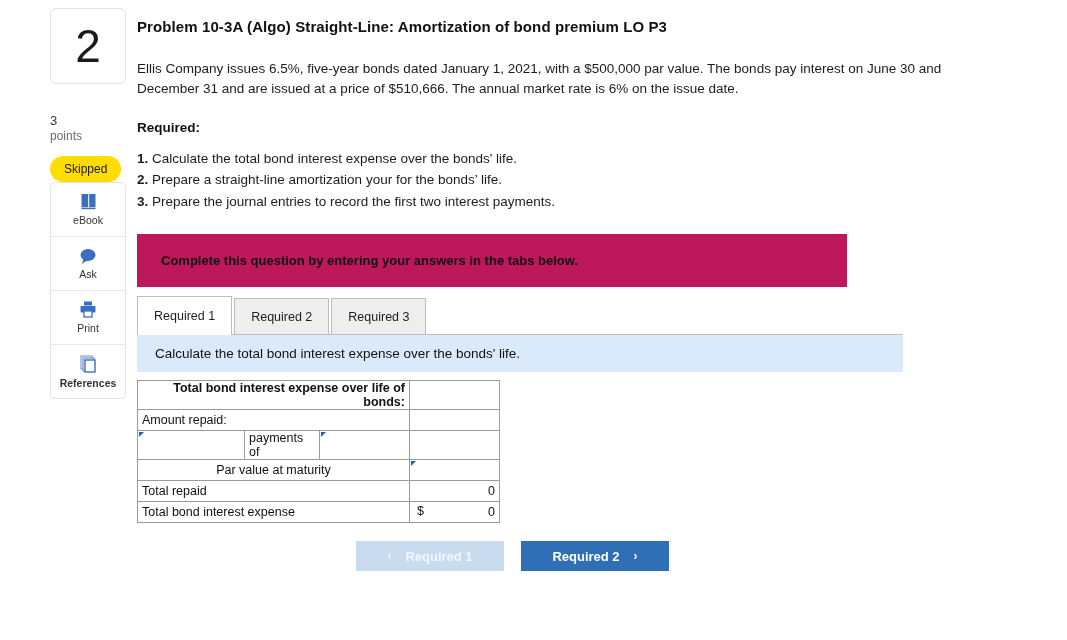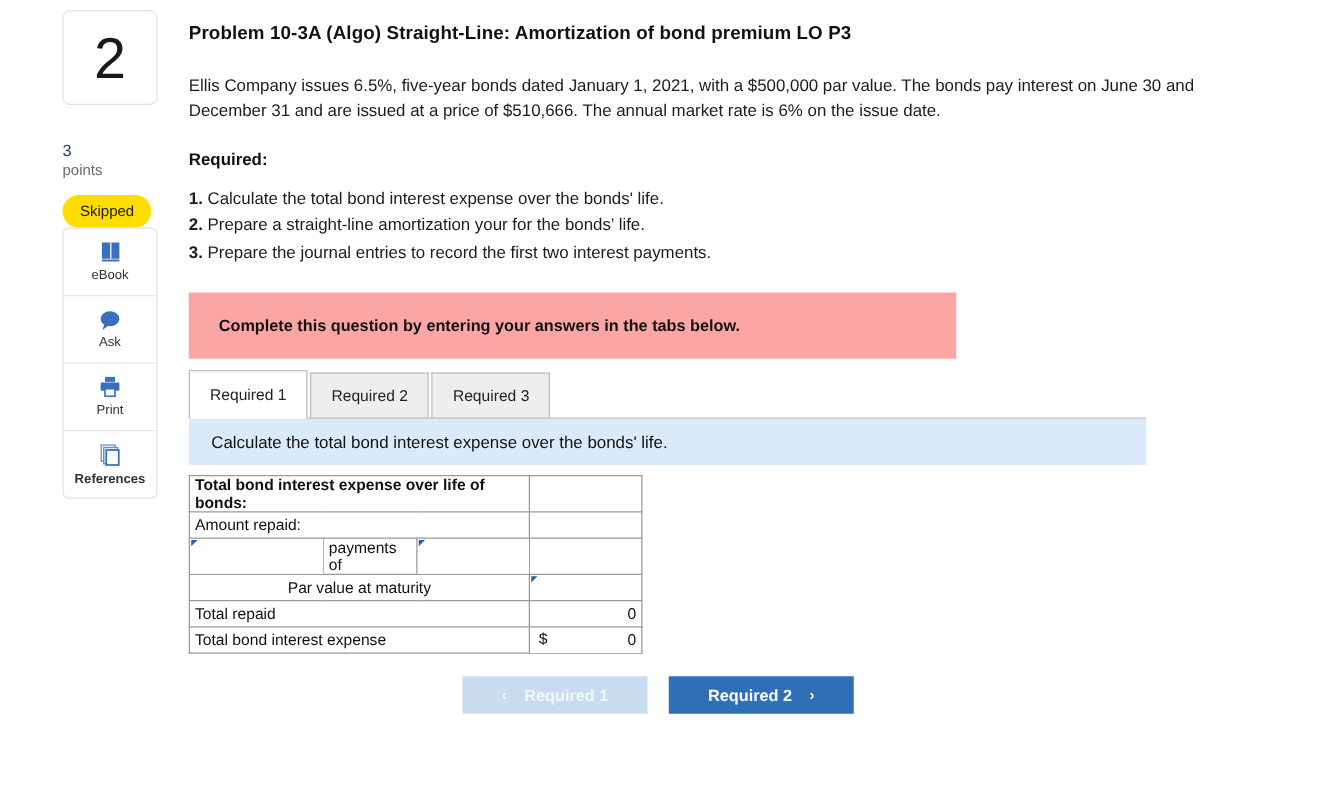--- a/index.html
+++ b/index.html
@@ -27,29 +27,29 @@
   }
 
   .toolbox{margin-top:0;width:74px;border:1px solid #e2e2e2;border-radius:5px;background:#fff;}
   .tool{height:53px;border-bottom:1px solid #e8e8e8;display:flex;flex-direction:column;
         align-items:center;justify-content:center;gap:3px;cursor:pointer;}
   .tool:last-child{border-bottom:none;font-weight:bold;}
   .tool .lbl{font-size:10.5px;color:#333;}
   .tool svg{display:block;}
 
   
-  .main{position:absolute;left:151px;top:18px;width:880px;}
+  .main{position:absolute;left:137px;top:18px;width:880px;}
   .title{font-size:15px;font-weight:bold;color:#111;letter-spacing:.1px;}
   .stmt{margin-top:24px;font-size:13.5px;line-height:1.45;color:#1c1c1c;width:838px;}
   .req-head{margin-top:22px;font-size:13.5px;font-weight:bold;color:#111;}
   .req-list{margin-top:13px;font-size:13.5px;line-height:1.58;color:#1c1c1c;}
   .req-list b{font-weight:bold;}
 
   .instr-bar{
-    margin-top:22px;width:614px;background:#fca5a5;padding:19px 0 19px 24px;
+    margin-top:22px;width:710px;background:#be185d;padding:19px 0 19px 24px;
     box-sizing:border-box;font-size:13px;font-weight:bold;color:#111;
   }
 
   .tabs{margin-top:9px;display:flex;align-items:flex-end;height:39px;
         position:relative;width:766px;}
   .tab{
     height:37px;min-width:73px;padding:0 16px;box-sizing:border-box;
     border:1px solid #bdbdbd;background:#eeeeee;margin-right:2px;
     display:flex;align-items:center;justify-content:center;
     font-size:12.5px;color:#222;cursor:pointer;border-bottom:none;
@@ -66,21 +66,21 @@
   .ans-wrap{margin-top:8px;}
   table.ans{border-collapse:collapse;font-size:12.5px;color:#111;}
   table.ans td{
     border:1px solid #9a9a9a;height:21px;padding:0 4px;vertical-align:middle;
     background:#fff;box-sizing:border-box;
   }
   td.c1{width:107px;}
   td.c2{width:75px;}
   td.c3{width:90px;}
   td.c4{width:90px;}
-  td.hdr{background:#7fb0e0;font-weight:bold;color:#111;}
+  td.hdr{background:#7fb0e0;font-weight:bold;color:#111;text-align:right;}
   td.center{text-align:center;}
   td.right{text-align:right;padding-right:6px;}
   td.field{
     position:relative;background:#ffffff;border:1px solid #4a7ebb;
     box-shadow:inset 0 0 0 1px #ffffff;
   }
   td.field::before{
     content:"";position:absolute;left:1px;top:1px;
     border-top:5px solid #2b5fa8;border-right:5px solid transparent;
   }

